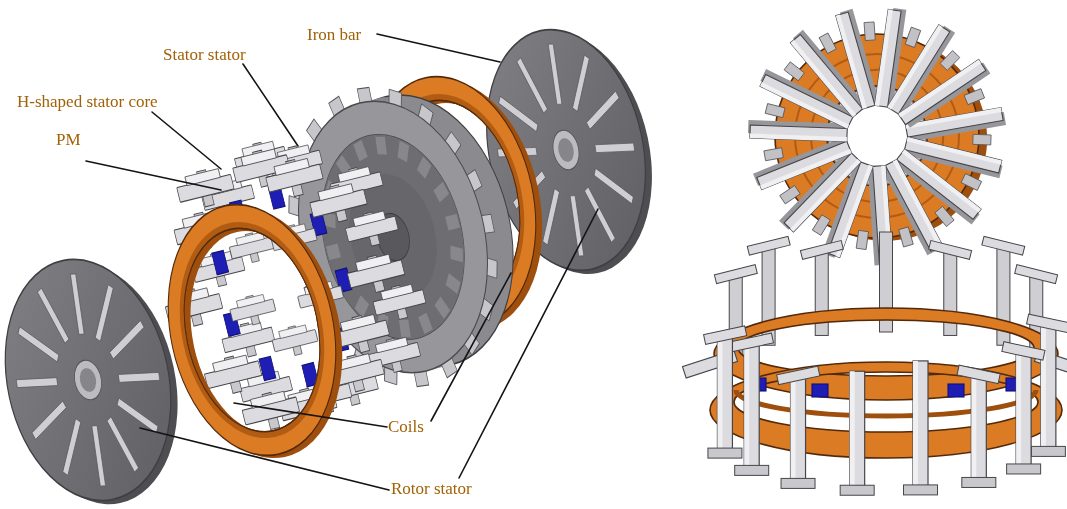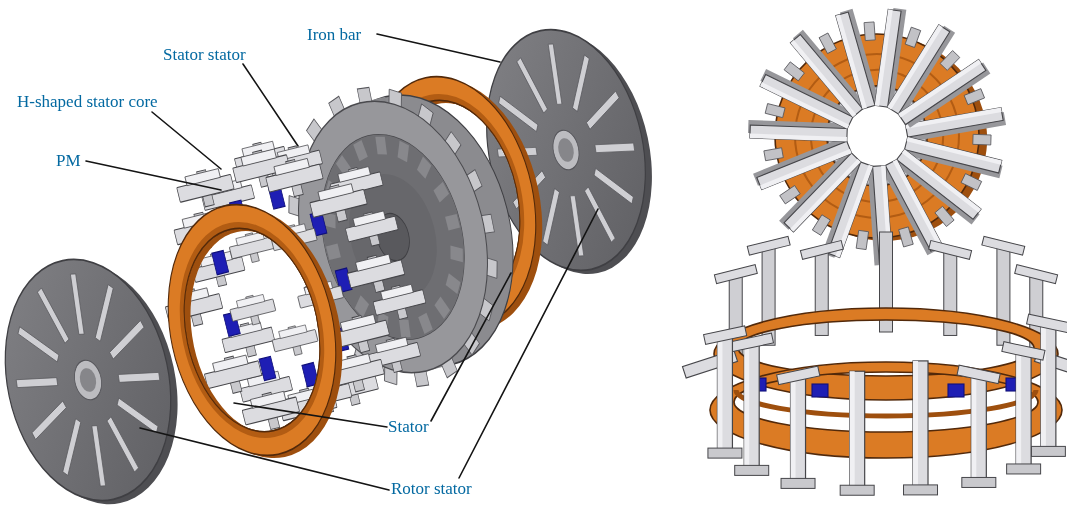--- a/index.html
+++ b/index.html
@@ -1,19 +1,19 @@
 <!DOCTYPE html>
 <html><head>
 <meta charset="utf-8">
 <style>
   html,body{margin:0;padding:0;background:#ffffff;}
   .fig{position:relative;width:1067px;height:509px;background:#fff;overflow:hidden;
        font-family:"Liberation Serif", serif;}
   .fig svg{position:absolute;left:0;top:0;}
-  .lbl{position:absolute;font-size:17px;line-height:19px;color:#0369a1;white-space:nowrap;}
+  .lbl{position:absolute;font-size:17px;line-height:19px;color:#a16207;white-space:nowrap;}
 </style>
 </head>
 <body>
 
 <div class="fig">
   <svg id="art" width="1067" height="509" viewBox="0 0 1067 509">
       <defs>
         <linearGradient id="gDisc" x1="0" y1="0" x2="1" y2="1">
           <stop offset="0%" stop-color="#828286"></stop>
           <stop offset="100%" stop-color="#5E5E62"></stop>
@@ -646,16 +646,16 @@
       <line x1="86" y1="161" x2="221" y2="190" stroke="#141414" stroke-width="1.6" stroke-linecap="round"></line>
       <line x1="387" y1="427" x2="234" y2="403" stroke="#141414" stroke-width="1.6" stroke-linecap="round"></line>
       <line x1="431" y1="421" x2="511" y2="273" stroke="#141414" stroke-width="1.6" stroke-linecap="round"></line>
       <line x1="389" y1="490" x2="140" y2="428" stroke="#141414" stroke-width="1.6" stroke-linecap="round"></line>
       <line x1="459" y1="478" x2="598" y2="209" stroke="#141414" stroke-width="1.6" stroke-linecap="round"></line>
     </svg>
 
   <div class="lbl" style="left:163px;top:45px">Stator stator</div>
   <div class="lbl" style="left:307px;top:25px">Iron bar</div>
   <div class="lbl" style="left:17px;top:92px">H-shaped stator core</div>
-  <div class="lbl" style="left:56px;top:151px">PM</div>
-  <div class="lbl" style="left:388px;top:417px">Stator</div>
+  <div class="lbl" style="left:56px;top:130px">PM</div>
+  <div class="lbl" style="left:388px;top:417px">Coils</div>
   <div class="lbl" style="left:391px;top:479px">Rotor stator</div>
 </div>
 
 </body></html>

